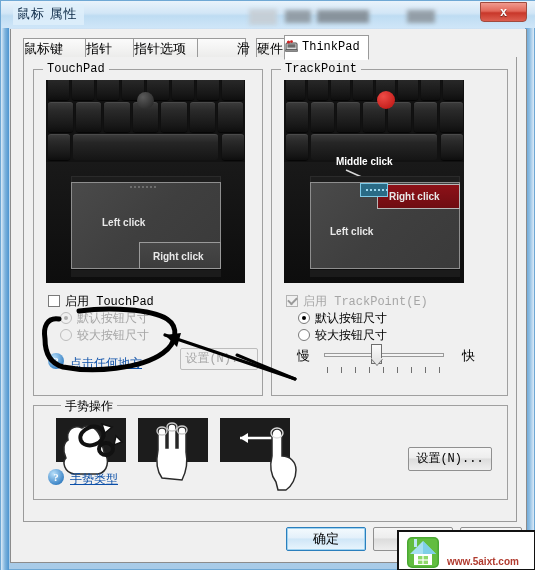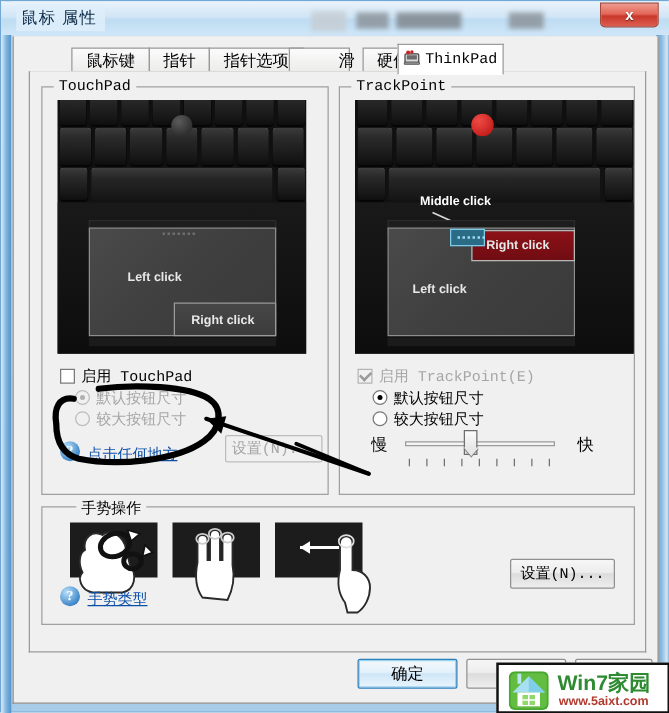--- a/index.html
+++ b/index.html
@@ -71,23 +71,22 @@
     position: absolute; left: 12px; top: 6px;
     width: 494px; height: 23px;
   }
   .tab {
     position: absolute; top: 3px; height: 20px;
     background: linear-gradient(to bottom,#fbfbfb,#ececeb);
     border: 1px solid #9a9a9a;
     border-bottom: 1px solid #9a9a9a;
     font-size: 13px; color: #000;
     line-height: 19px;
-    text-align: center;
+    text-align: left;
     cursor: pointer;
-    margin-left: 34px;
   }
   .tab.active {
     top: 0; height: 25px; line-height: 23px;
     background: #ffffff;
     border-bottom: 1px solid #ffffff;
     z-index: 5;
     font-family: "Liberation Mono","DejaVu Sans Mono", monospace;
     font-size: 12px;
   }
   #tab-underline {
@@ -394,21 +393,21 @@
 
         <div class="qmark" style="left:14px;top:283px;">?</div>
         <div class="helplink" style="left:36px;top:285px;">点击任何地方</div>
 
         <div class="btn disabled" style="left:146px;top:278px;width:78px;height:22px;line-height:20px;">设置(N)...</div>
       </div>
 
       <div class="group" style="left:247px;top:12px;width:237px;height:327px;">
         <div class="group-title">TrackPoint</div>
 
-        <div class="laptop" style="left:12px;top:10px;width:223px;height:203px;">
+        <div class="laptop" style="left:12px;top:10px;width:180px;height:203px;">
           <div class="kbrow" style="top:-10px;height:30px;">
             <div class="key"></div>
               <div class="key"></div>
               <div class="key"></div>
               <div class="key"></div>
             <div class="key"></div>
               <div class="key"></div>
               <div class="key"></div>
               <div class="key"></div>
           </div>
@@ -537,17 +536,16 @@
       <rect x="0" y="0" width="32" height="31" rx="5" fill="#4aa832"></rect>
       <rect x="1.5" y="1.5" width="29" height="28" rx="4" fill="#62bd40"></rect>
       <path d="M16 4 L29 17 L3 17 Z" fill="#a7e0f2"></path>
       <path d="M16 4 L29 17 L16 17 Z" fill="#7fcfe8"></path>
       <rect x="7" y="17" width="18" height="11" fill="#ffffff"></rect>
       <rect x="11" y="19" width="10" height="8" fill="#8fd96a"></rect>
       <line x1="16" y1="19" x2="16" y2="27" stroke="#ffffff" stroke-width="1.2"></line>
       <line x1="11" y1="23" x2="21" y2="23" stroke="#ffffff" stroke-width="1.2"></line>
       <rect x="7" y="2" width="3" height="8" fill="#bde7f5"></rect>
     </svg>
-    <div id="wm-title">Win7家园</div>
     <div id="wm-url">www.5aixt.com</div>
   </div>
 
 </div>
 
 </body></html>

